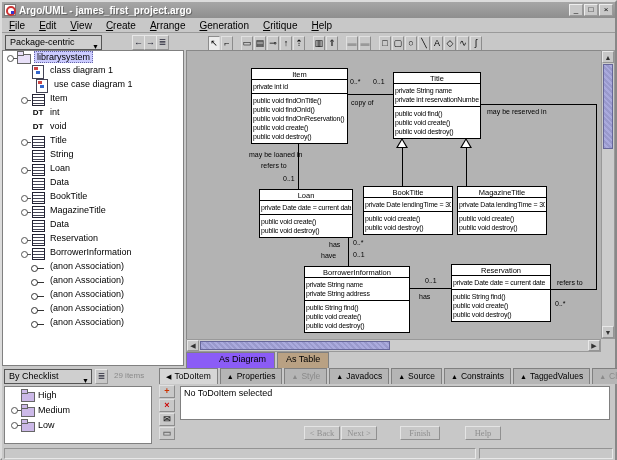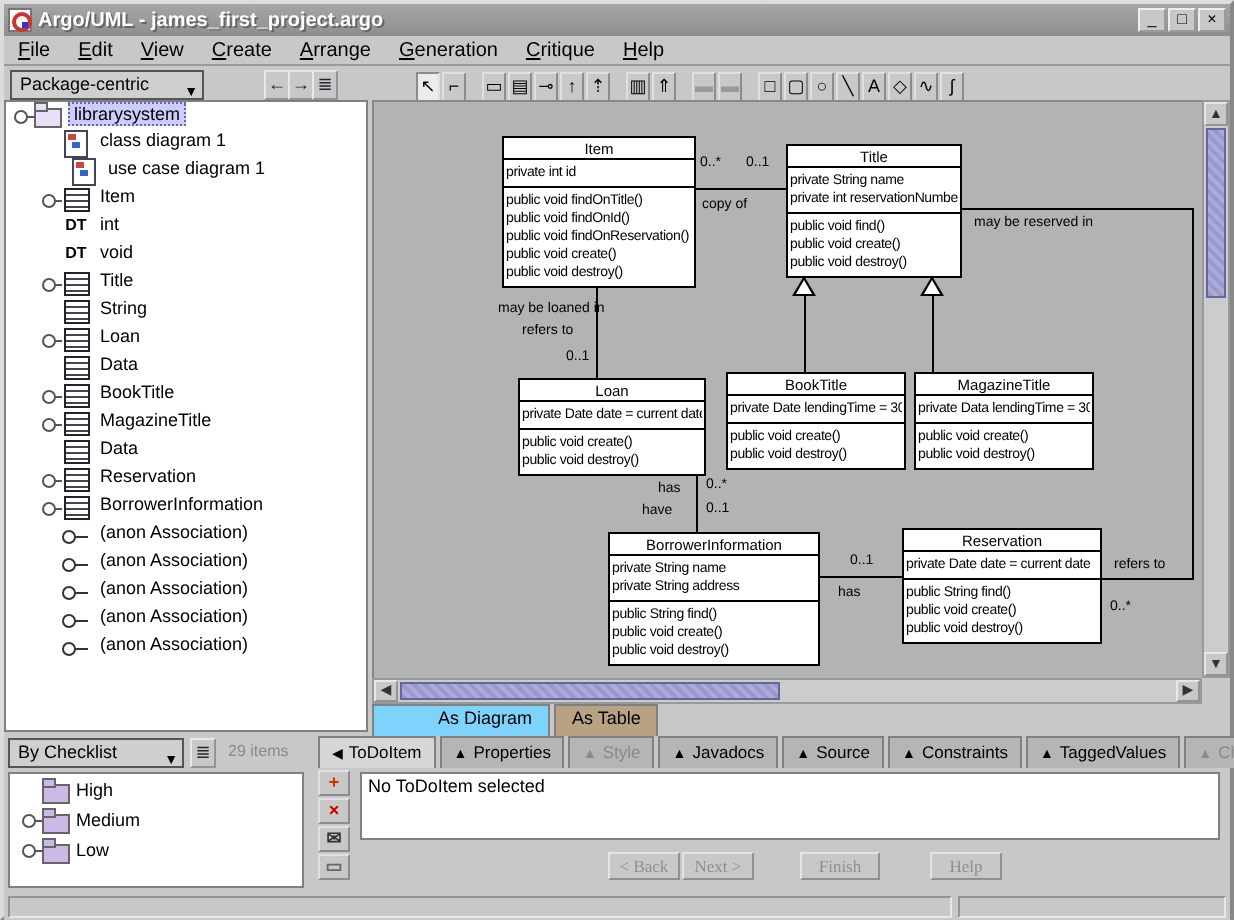--- a/index.html
+++ b/index.html
@@ -92,21 +92,21 @@
   .sbtn { position:absolute; background:#c8c8c8; border:1px outset #e8e8e8; font-size:7px;
           text-align:center; color:#333; }
   .thumb { position:absolute; background:#9999cc; border:1px solid #666699;
            background-image:repeating-linear-gradient(45deg,#9999cc 0 2px,#aaaadd 2px 4px); }
   .corner { position:absolute; left:599px; top:337px; width:14px; height:13px; background:#c8c8c8; }
 
   
   .dgtabs { position:absolute; left:184px; top:350px; height:16px; display:flex; }
   .dgtab { font-size:9px; padding:1px 8px 2px; border:1px solid #808080; border-bottom:none;
            background:#b9b9b9; margin-right:2px; }
-  .dgtab.sel { background:#7dd3fc;padding-left:32px; }
+  .dgtab.sel { background:#8b5cf6;padding-left:32px; }
   .dgtab.table { background:#b9a183; }
 
   
   .todo-pane { position:absolute; left:0; top:366px; width:152px; height:78px; }
   .todo-head { position:absolute; left:0; top:0; width:152px; height:18px; }
   .todo-combo { position:absolute; left:2px; top:1px; width:88px; height:15px; background:#cfcfcf;
                 border:1px solid #555; font-size:9px; line-height:13px; padding-left:4px; }
   .todo-count { position:absolute; left:112px; top:3px; font-size:8px; color:#8a8a8a; }
   .todo-tree { position:absolute; left:2px; top:18px; width:148px; height:58px; background:#fff;
                border:1px solid #808080; overflow:hidden; }

